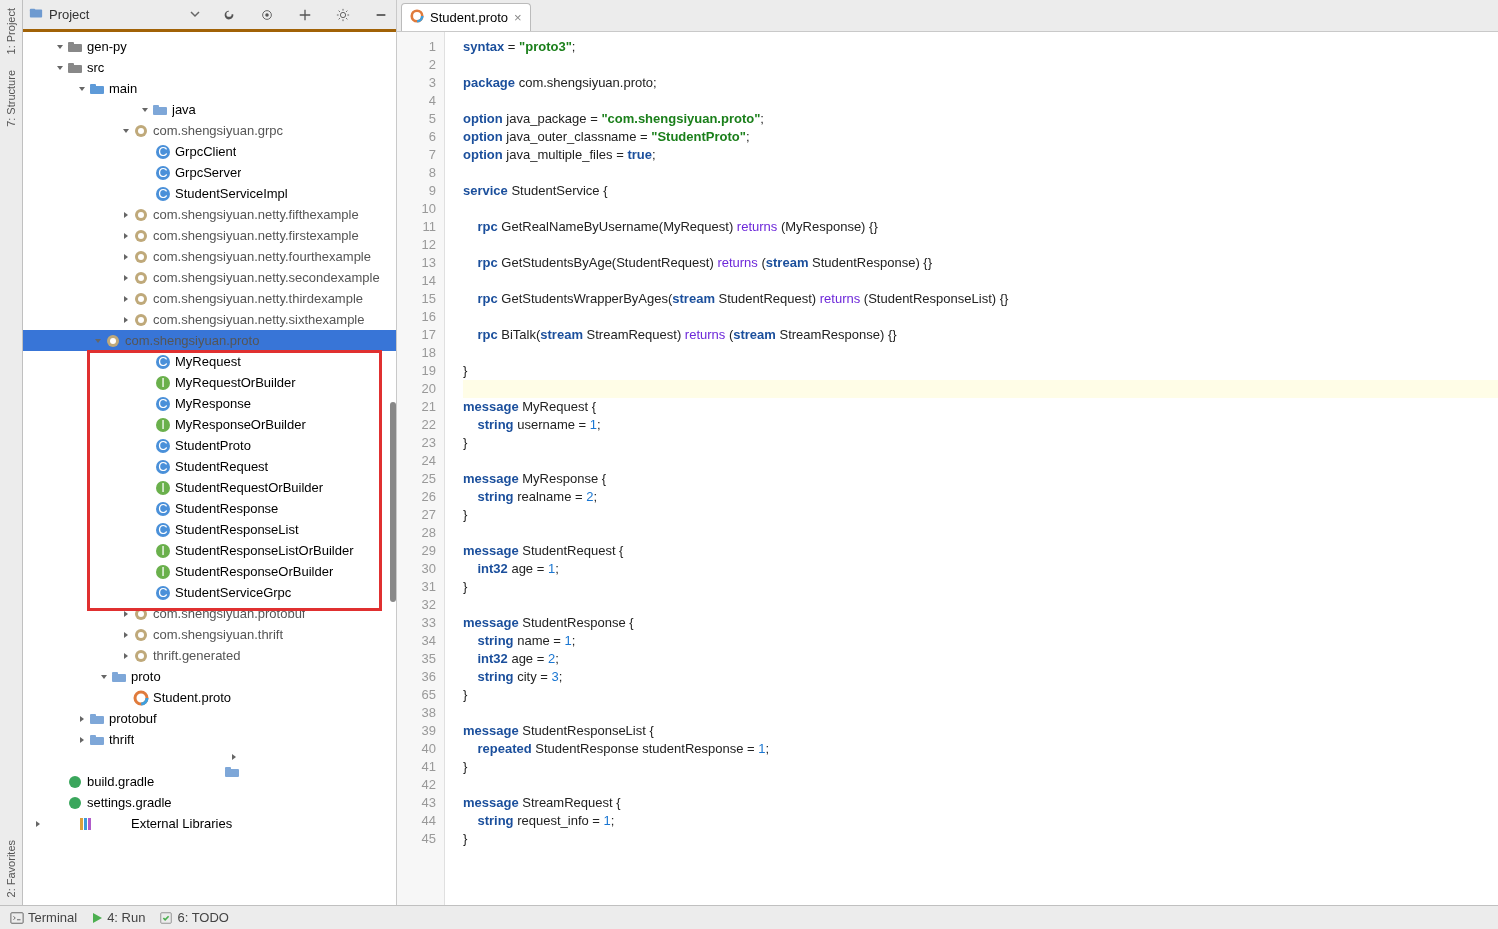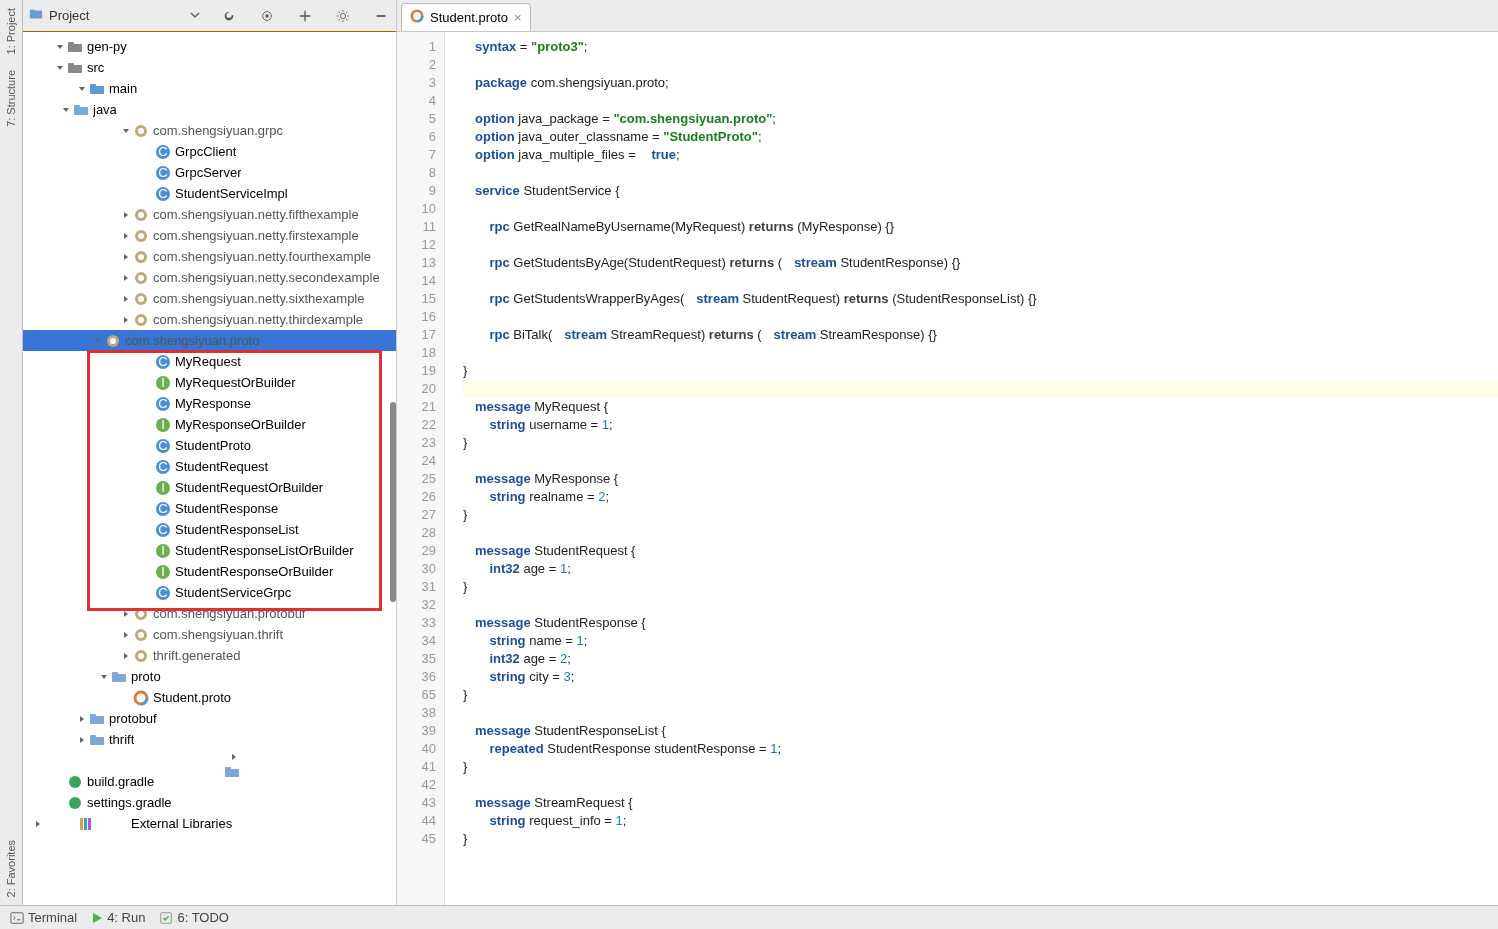--- a/index.html
+++ b/index.html
@@ -1,45 +1,45 @@
 <!DOCTYPE html>
 <html><head>
 <meta charset="utf-8">
 <style>
 * { margin: 0; padding: 0; box-sizing: border-box; font-family: "Lucida Grande", "Segoe UI", Arial, sans-serif; font-size: 13px; }
 body { background: #f0f0f0; width: 1498px; height: 929px; overflow: hidden; display: flex; flex-direction: column; }
 .left-tools { width: 23px; background: #ececec; border-right: 1px solid #c0c0c0; display: flex; flex-direction: column; align-items: center; }
 .left-tab { writing-mode: vertical-rl; transform: rotate(180deg); padding: 8px 2px; font-size: 11px; color: #555; cursor: pointer; }
 .main-row { display: flex; flex: 1; overflow: hidden; }
 .project-panel { width: 374px; background: #fff; border-right: 1px solid #c9c9c9; display: flex; flex-direction: column; overflow: hidden; }
-.project-header { height: 32px; display: flex; align-items: center; padding: 0 6px; border-bottom: 1px solid #a16207; background: #ececec; gap: 20px;}
+.project-header { height: 32px; display: flex; align-items: center; padding: 0 6px; border-bottom: 3px solid #a16207; background: #ececec; gap: 20px;}
 .project-header .title { display:flex; align-items:center; gap:6px; flex: 1; color: #333;}
 .project-header .tool-icon { width: 18px; height: 18px; display:flex; align-items:center; justify-content:center; color:#666; cursor:pointer;}
 .tree { flex: 1; overflow: auto; padding: 4px 0; position: relative; }
 .node { display: flex; align-items: center; height: 21px; padding-right: 4px; white-space: nowrap; cursor: pointer; }
 .node.selected { background: #3875d7; color: #fff; }
 .arrow { width: 14px; height: 14px; display:inline-flex; align-items:center; justify-content:center; flex-shrink:0; }
 .icon { width: 16px; height: 16px; display:inline-flex; align-items:center; justify-content:center; margin-right: 4px; flex-shrink:0; }
 .icon svg { width: 16px; height:16px; }
 .node .label { overflow: hidden; text-overflow: ellipsis; }
 .highlight-box { position: absolute; border: 3px solid #e03030; pointer-events: none; }
 .editor-area { flex: 1; display: flex; flex-direction: column; background: #fff; overflow: hidden;}
 .tab-bar { height: 32px; background: #ececec; border-bottom: 1px solid #c9c9c9; display:flex; align-items:flex-end;}
 .file-tab { height: 28px; display:flex; align-items:center; padding: 0 8px; border: 1px solid #bbb; border-bottom: none; background: #fff; margin-left: 4px; border-radius: 4px 4px 0 0; gap:6px; }
 .file-tab .close { color: #888; cursor:pointer; }
 .code-area { flex: 1; display: flex; font-family: "JetBrains Mono","Menlo","Consolas",monospace; font-size: 14px; line-height: 18px; overflow: hidden;}
 .gutter { width: 48px; background: #f7f7f7; border-right: 1px solid #e0e0e0; text-align: right; color: #999; padding: 6px 8px 6px 0; user-select:none;}
 .gutter div { height: 18px; }
 .code { flex:1; padding: 6px 0 6px 18px; white-space: pre; overflow: auto; color: #222;}
 .code-line { height: 18px; }
 .hl-line { background: #fffde7; }
-.kw { color: #1b4f9c; font-weight: bold; margin-left: 12px; }
+.kw { color: #1b4f9c; font-weight: bold; }
 .str { color: #1a7f1a; font-weight: bold;}
 .num { color: #1976d2; }
-.ret { color: #404040; font-weight:bold; }
+.ret { color: #6d28d9; font-weight:normal; }
 .status-bar { height: 24px; background: #ececec; border-top: 1px solid #c0c0c0; display:flex; align-items:center; padding: 0 10px; gap: 14px; font-size:12px; color:#444;}
 .status-item { display:flex; align-items:center; gap:4px; cursor:pointer;}
 .package-label { color: #555; }
 .scroll-thumb { position:absolute; right:0; width:6px; background:#888; border-radius:3px;}
 </style>
 </head>
 <body>
 
 <div class="main-row">
 
@@ -132,21 +132,21 @@
             </svg>
           </span>
           <span class="icon">
             <svg viewBox="0 0 16 16">
               <rect x="1" y="5" width="14" height="8" rx="1" fill="#5e9ad8"></rect>
               <rect x="1" y="3" width="6" height="3" rx="1" fill="#5e9ad8"></rect>
             </svg>
           </span>
           <span class="label">main</span>
         </div>
-        <div class="node" style="padding-left: 36px;">
+        <div class="node" style="padding-left: 115px;">
           <span class="arrow">
             <svg width="10" height="10" viewBox="0 0 10 10">
               <path d="M2 3 L8 3 L5 7 Z" fill="#666"></path>
             </svg>
           </span>
           <span class="icon">
             <svg viewBox="0 0 16 16">
               <rect x="1" y="5" width="14" height="8" rx="1" fill="#7ea7d8"></rect>
               <rect x="1" y="3" width="6" height="3" rx="1" fill="#7ea7d8"></rect>
             </svg>
@@ -258,35 +258,35 @@
             <svg width="10" height="10" viewBox="0 0 10 10">
               <path d="M3 2 L7 5 L3 8 Z" fill="#666"></path>
             </svg>
           </span>
           <span class="icon">
             <svg viewBox="0 0 16 16">
               <circle cx="8" cy="8" r="6" fill="#bfa97a"></circle>
               <circle cx="8" cy="8" r="3" fill="#fff"></circle>
             </svg>
           </span>
+          <span class="label package-label">com.shengsiyuan.netty.thirdexample</span>
+        </div>
+        <div class="node" style="padding-left: 96px;">
+          <span class="arrow">
+            <svg width="10" height="10" viewBox="0 0 10 10">
+              <path d="M3 2 L7 5 L3 8 Z" fill="#666"></path>
+            </svg>
+          </span>
+          <span class="icon">
+            <svg viewBox="0 0 16 16">
+              <circle cx="8" cy="8" r="6" fill="#bfa97a"></circle>
+              <circle cx="8" cy="8" r="3" fill="#fff"></circle>
+            </svg>
+          </span>
           <span class="label package-label">com.shengsiyuan.netty.sixthexample</span>
-        </div>
-        <div class="node" style="padding-left: 96px;">
-          <span class="arrow">
-            <svg width="10" height="10" viewBox="0 0 10 10">
-              <path d="M3 2 L7 5 L3 8 Z" fill="#666"></path>
-            </svg>
-          </span>
-          <span class="icon">
-            <svg viewBox="0 0 16 16">
-              <circle cx="8" cy="8" r="6" fill="#bfa97a"></circle>
-              <circle cx="8" cy="8" r="3" fill="#fff"></circle>
-            </svg>
-          </span>
-          <span class="label package-label">com.shengsiyuan.netty.thirdexample</span>
         </div>
         <div class="node selected" style="padding-left: 68px;">
           <span class="arrow">
             <svg width="10" height="10" viewBox="0 0 10 10">
               <path d="M2 3 L8 3 L5 7 Z" fill="#666"></path>
             </svg>
           </span>
           <span class="icon">
             <svg viewBox="0 0 16 16">
               <circle cx="8" cy="8" r="6" fill="#bfa97a"></circle>

